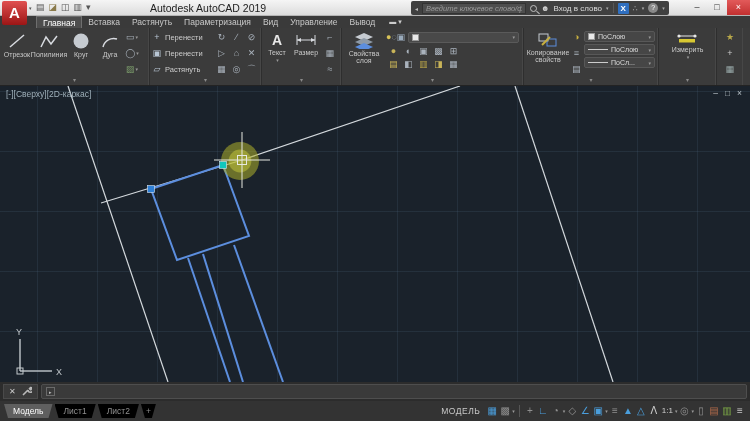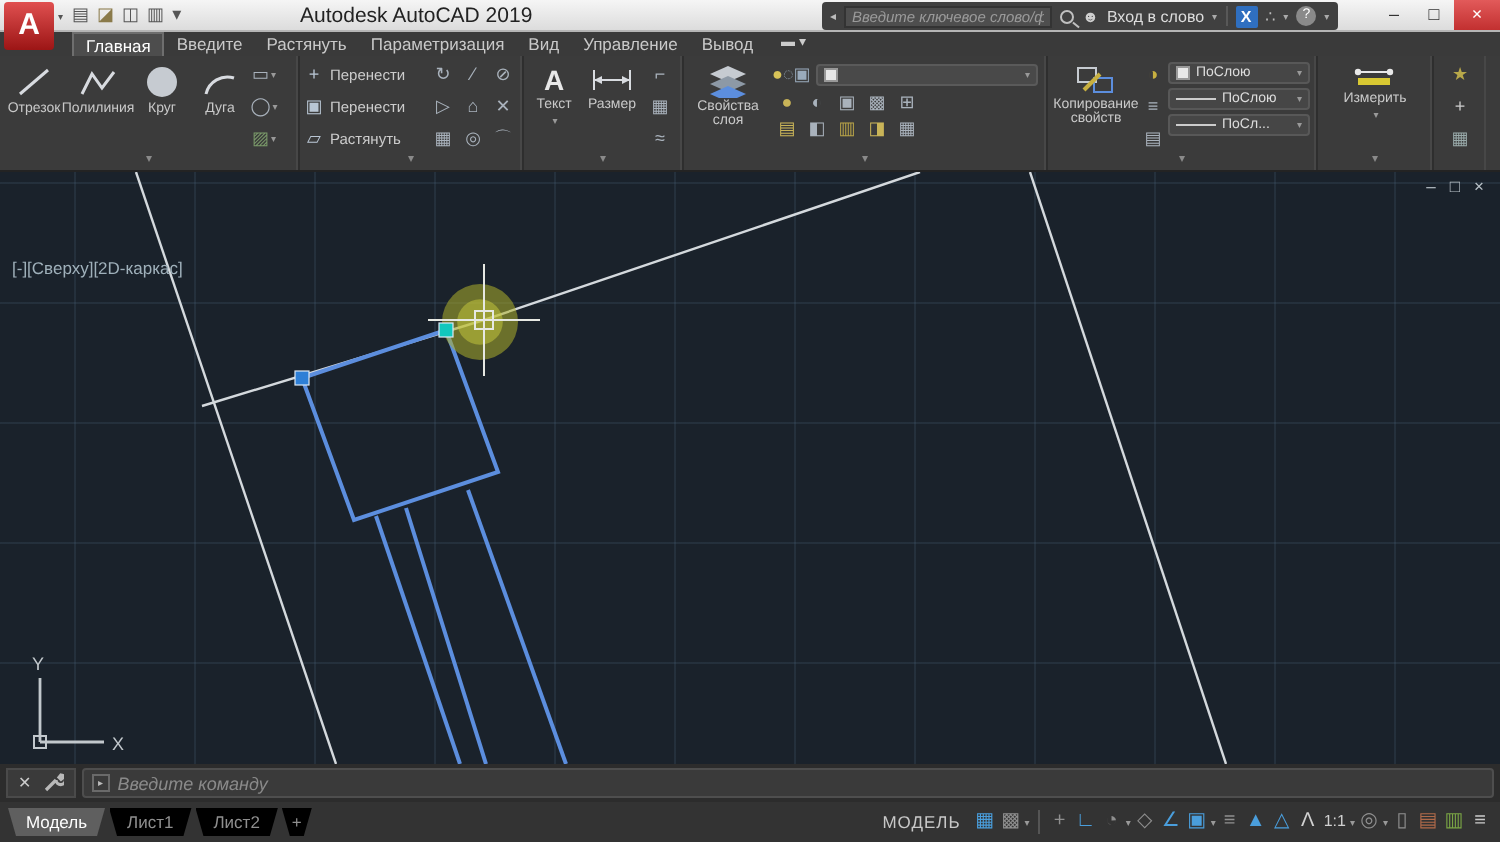--- a/index.html
+++ b/index.html
@@ -75,21 +75,21 @@
   .ddrow { height:11px; background:#464646; border:1px solid #585858; border-radius:2px;
     display:flex; align-items:center; padding:0 3px; gap:3px; font-size:7px; color:#ddd; white-space:nowrap; }
   .lineglyph { width:20px; height:1px; background:#ccc; }
 
   
   .viewport { position:relative; height:296px; background-color:#1a222b;
     background-image:
       linear-gradient(to right, rgba(90,120,150,0.16) 1px, transparent 1px),
       linear-gradient(to bottom, rgba(90,120,150,0.16) 1px, transparent 1px);
     background-size:60px 60px; background-position:37px 5px; overflow:hidden; }
-  .vp-label { position:absolute; left:6px; top:3px; font-size:8.5px; color:#9fb0ba;margin-top:40px; }
+  .vp-label { position:absolute; left:6px; top:3px; font-size:8.5px; color:#9fb0ba; }
   .vp-controls { position:absolute; right:8px; top:2px; display:flex; gap:7px;
     font-size:8.5px; color:#b9c2c8; }
   #geo { position:absolute; inset:0; }
   .ucs { position:absolute; left:4px; bottom:2px; }
 
   
   .cmdbar { height:19px; background:#2c2c2c; display:flex; align-items:center;
     padding:2px 3px; gap:3px; }
   .cmd-tools { display:flex; align-items:center; gap:5px; background:#3a3a3a;
     border:1px solid #4a4a4a; height:15px; padding:0 5px; }
@@ -161,21 +161,21 @@
     <div class="winbtns">
       <span class="winbtn">–</span>
       <span class="winbtn">□</span>
       <span class="winbtn close">×</span>
     </div>
   </div>
 
   <div class="menubar">
     <div id="menu-tabs" style="display:flex;">
         <div class="mtab active">Главная</div>
-        <div class="mtab">Введите</div>
+        <div class="mtab">Вставка</div>
         <div class="mtab">Растянуть</div>
         <div class="mtab">Параметризация</div>
         <div class="mtab">Вид</div>
         <div class="mtab">Управление</div>
         <div class="mtab">Вывод</div>
       </div>
     <span class="menu-extra">▬ ▾</span>
   </div>
 
   <div class="ribbon">
@@ -483,21 +483,20 @@
 
   <div class="cmdbar">
     <div class="cmd-tools">
       <span class="cmd-x">✕</span>
       <svg width="11" height="11">
         <path d="M2 9 L7 4 M7 4 a2.4 2.4 0 1 0 2.5 -2.5 l-1 1.2 1 1 1.2 -1" fill="none" stroke="#b9b9b9" stroke-width="1.6"></path>
         </svg>
     </div>
     <div class="cmd-input-wrap">
       <span class="cmd-badge">▸</span>
-      <input class="cmd-input" placeholder="Введите команду" style="">
     </div>
   </div>
 
   <div class="statusbar">
     <div class="ltabs" id="layout-tabs">
         <div class="ltab active">Модель</div>
         <div class="ltab">Лист1</div>
         <div class="ltab">Лист2</div>
         <div class="ltab plus">+</div>
       </div>

